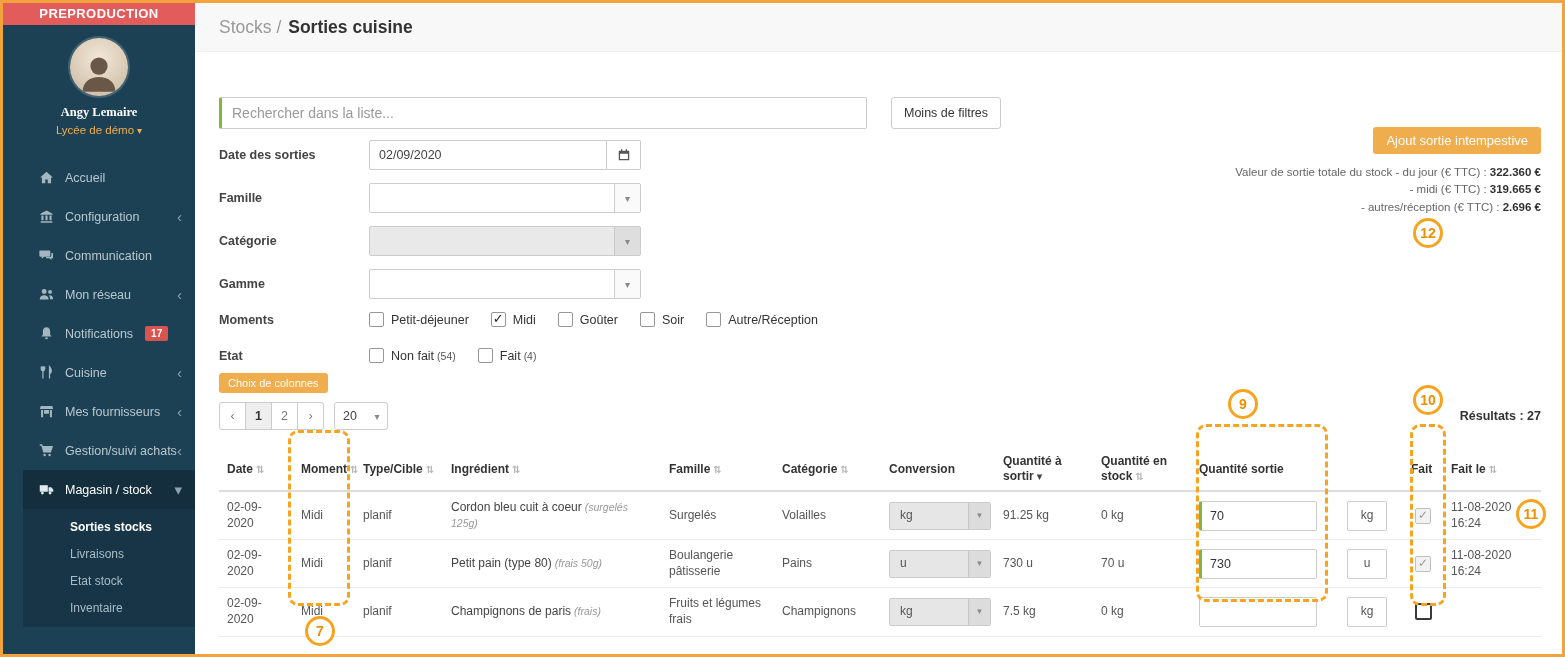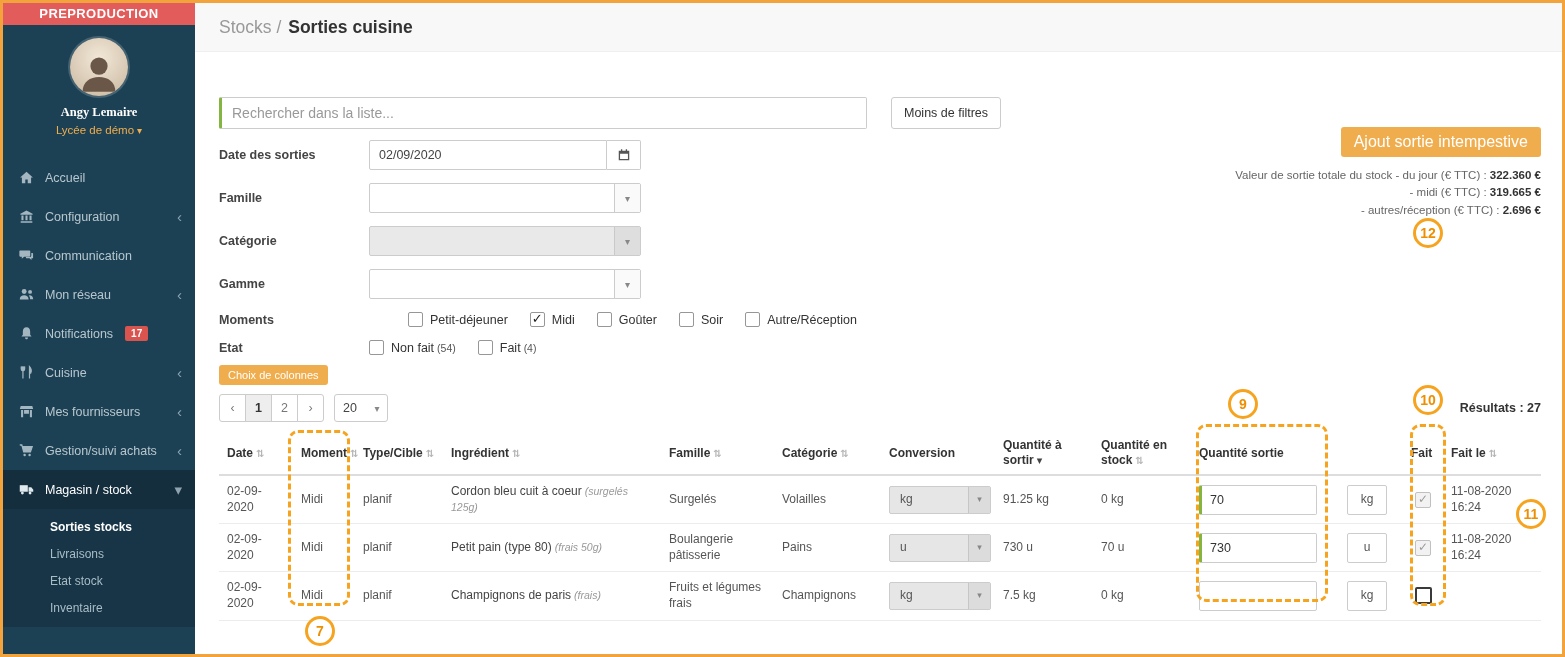--- a/index.html
+++ b/index.html
@@ -8,21 +8,21 @@
 
   
   .sidebar { width: 192px; flex-shrink: 0; background: #1d4154; color: #b8c7ce; display: flex; flex-direction: column; }
   .preprod { background: #e25c5c; color: #fff; font-weight: bold; font-size: 13px; letter-spacing: .4px; text-align: center; padding: 3px 0 4px; }
   .profile { text-align: center; padding: 13px 0 8px; }
   .avatar { width: 58px; height: 58px; border-radius: 50%; margin: 0 auto; background: radial-gradient(circle at 50% 35%, #f2e8d8, #c8b69e); overflow: hidden; display: flex; align-items: flex-end; justify-content: center; box-shadow: 0 0 0 2px rgba(255,255,255,.18); }
   .avatar svg { width: 46px; height: 46px; fill: #6b5747; }
   .uname { color: #fff; font-weight: bold; font-size: 12.5px; margin-top: 9px; font-family: Liberation Serif, serif; }
   .uorg { color: #f0ad4e; font-size: 11.5px; margin-top: 4px; }
   .uorg .caret { font-size: 10px; margin-left: 3px; }
-  .nav { margin-top: 14px; flex: 1; }
+  .nav { margin-top: 14px; flex: 1; padding-left: 20px; }
   .nav-item { display: flex; align-items: center; height: 39px; padding: 0 13px; color: #b8c7ce; font-size: 12.5px; cursor: pointer; }
   .nicon { width: 20px; margin-right: 9px; display: flex; justify-content: center; flex-shrink: 0; }
   .nicon svg { width: 15px; height: 15px; fill: #a4b7c1; }
   .nlabel { white-space: nowrap; }
   .chev { margin-left: auto; color: #8ea3af; font-size: 15px; line-height: 1; }
   .nbadge { background: #d9534f; color: #fff; font-size: 10px; font-weight: bold; border-radius: 2px; padding: 2px 6px; margin-left: 12px; }
   .nav-item.grp-active { background: #142e3d; color: #fff; }
   .nav-item.grp-active svg { fill: #dfe9ee; }
   .subnav { background: #173547; padding: 4px 0 6px; }
   .sub-item { height: 27px; display: flex; align-items: center; padding-left: 47px; font-size: 12px; color: #a9bcc6; cursor: pointer; }
@@ -35,27 +35,27 @@
   .crumb-bold { color: #333; font-size: 17.5px; font-weight: bold; margin-left: 7px; }
   .content { position: relative; padding: 45px 21px 0 24px; }
 
   .search-row { display: flex; align-items: center; }
   .search-input { width: 648px; height: 32px; border: 1px solid #ccc; border-left: 3px solid #84b541; border-radius: 2px; padding: 0 10px; font-size: 14px; color: #333; outline: none; font-family: inherit; }
   .search-input::placeholder { color: #999; }
   .btn-plain { margin-left: 24px; height: 32px; padding: 0 12px; background: #fff; border: 1px solid #ccc; border-radius: 3px; font-size: 12.5px; color: #333; cursor: pointer; font-family: inherit; }
 
   .right-block { position: absolute; top: 124px; right: 21px; text-align: right; z-index: 5; }
   .btn-orange { background: #f0ad4e; color: #fff; border: none; border-radius: 3px; cursor: pointer; font-family: inherit; }
-  .btn-add { font-size: 16px; padding: 6px 13px; }
+  .btn-add { font-size: 13px; padding: 6px 13px; }
   .totals { margin-top: 10px; font-size: 11.5px; color: #666; line-height: 1.5; }
   .totals b { color: #333; margin-top: 12px; }
 
   .filters { margin-top: 11px; }
   .f-row { display: flex; align-items: center; margin-bottom: 13px; }
-  .f-row.cbrow1 { margin-bottom: 13px; gap: 39px; }
+  .f-row.cbrow1 { margin-bottom: 21px; }
   .f-row.cbrow2 { margin-bottom: 6px; }
   .f-label { width: 150px; font-size: 12.5px; font-weight: bold; color: #444; flex-shrink: 0; }
   .f-group { display: flex; width: 272px; height: 30px; }
   .f-text { flex: 1; border: 1px solid #ccc; border-radius: 2px 0 0 2px; padding: 0 9px; font-size: 12.5px; color: #444; outline: none; min-width: 0; font-family: inherit; }
   .f-addon { width: 34px; border: 1px solid #ccc; border-left: 0; border-radius: 0 2px 2px 0; display: flex; align-items: center; justify-content: center; color: #555; background: #fff; }
   .f-addon svg { width: 14px; height: 14px; fill: #555; }
   .f-select { width: 272px; height: 30px; border: 1px solid #ccc; border-radius: 2px; background: #fff; display: flex; align-items: center; cursor: pointer; }
   .f-select .fill { flex: 1; }
   .f-select .arr { width: 26px; height: 100%; border-left: 1px solid #ccc; background: #fafafa; display: flex; align-items: center; justify-content: center; color: #888; font-size: 10px; }
   .f-select .arr::after { content: "▾"; }
@@ -74,21 +74,21 @@
   .pag-btn { min-width: 27px; height: 28px; border: 1px solid #ccc; background: #fff; display: flex; align-items: center; justify-content: center; font-size: 12.5px; color: #777; margin-left: -1px; cursor: pointer; }
   .pag-btn.first { margin-left: 0; border-radius: 3px 0 0 3px; }
   .pag-btn.last { border-radius: 0 3px 3px 0; }
   .pag-btn.active { background: #eee; color: #333; font-weight: bold; }
   .pag-size { margin-left: 10px; width: 54px; height: 28px; border: 1px solid #ccc; border-radius: 3px; display: flex; align-items: center; background: #fff; cursor: pointer; }
   .pag-size .val { flex: 1; padding-left: 8px; font-size: 12.5px; color: #444; }
   .pag-size .arr { width: 20px; color: #888; font-size: 10px; text-align: center; }
   .pag-size .arr::after { content: "▾"; }
   .results { margin-left: auto; font-size: 12.5px; font-weight: bold; color: #333; }
 
-  .grid { width: 1322px; border-collapse: collapse; table-layout: fixed; margin-top: 10px; }
+  .grid { width: 1322px; border-collapse: collapse; table-layout: fixed; margin-top: 18px; }
   .grid th { font-size: 12px; color: #333; text-align: left; font-weight: bold; padding: 6px 8px; border-bottom: 2px solid #ddd; vertical-align: middle; line-height: 1.25; }
   .grid th .sort { color: #b5b5b5; font-size: 10px; margin-left: 3px; }
   .grid th .sort.active { color: #444; font-size: 11px; }
   .grid td { font-size: 12px; color: #555; padding: 8px; border-bottom: 1px solid #ececec; vertical-align: middle; line-height: 1.3; }
   .iname { color: #444; }
   .note { font-style: italic; color: #999; font-size: 10.5px; margin-left: 3px; }
   .mini-select { width: 102px; height: 28px; background: #e6e6e6; border: 1px solid #ccc; border-radius: 2px; display: flex; align-items: center; color: #555; cursor: default; }
   .mini-select .txt { flex: 1; padding-left: 10px; }
   .mini-select .arr { width: 22px; height: 100%; border-left: 1px solid #c6c6c6; background: #dcdcdc; display: flex; align-items: center; justify-content: center; font-size: 9px; color: #888; }
   .mini-select .arr::after { content: "▾"; }

